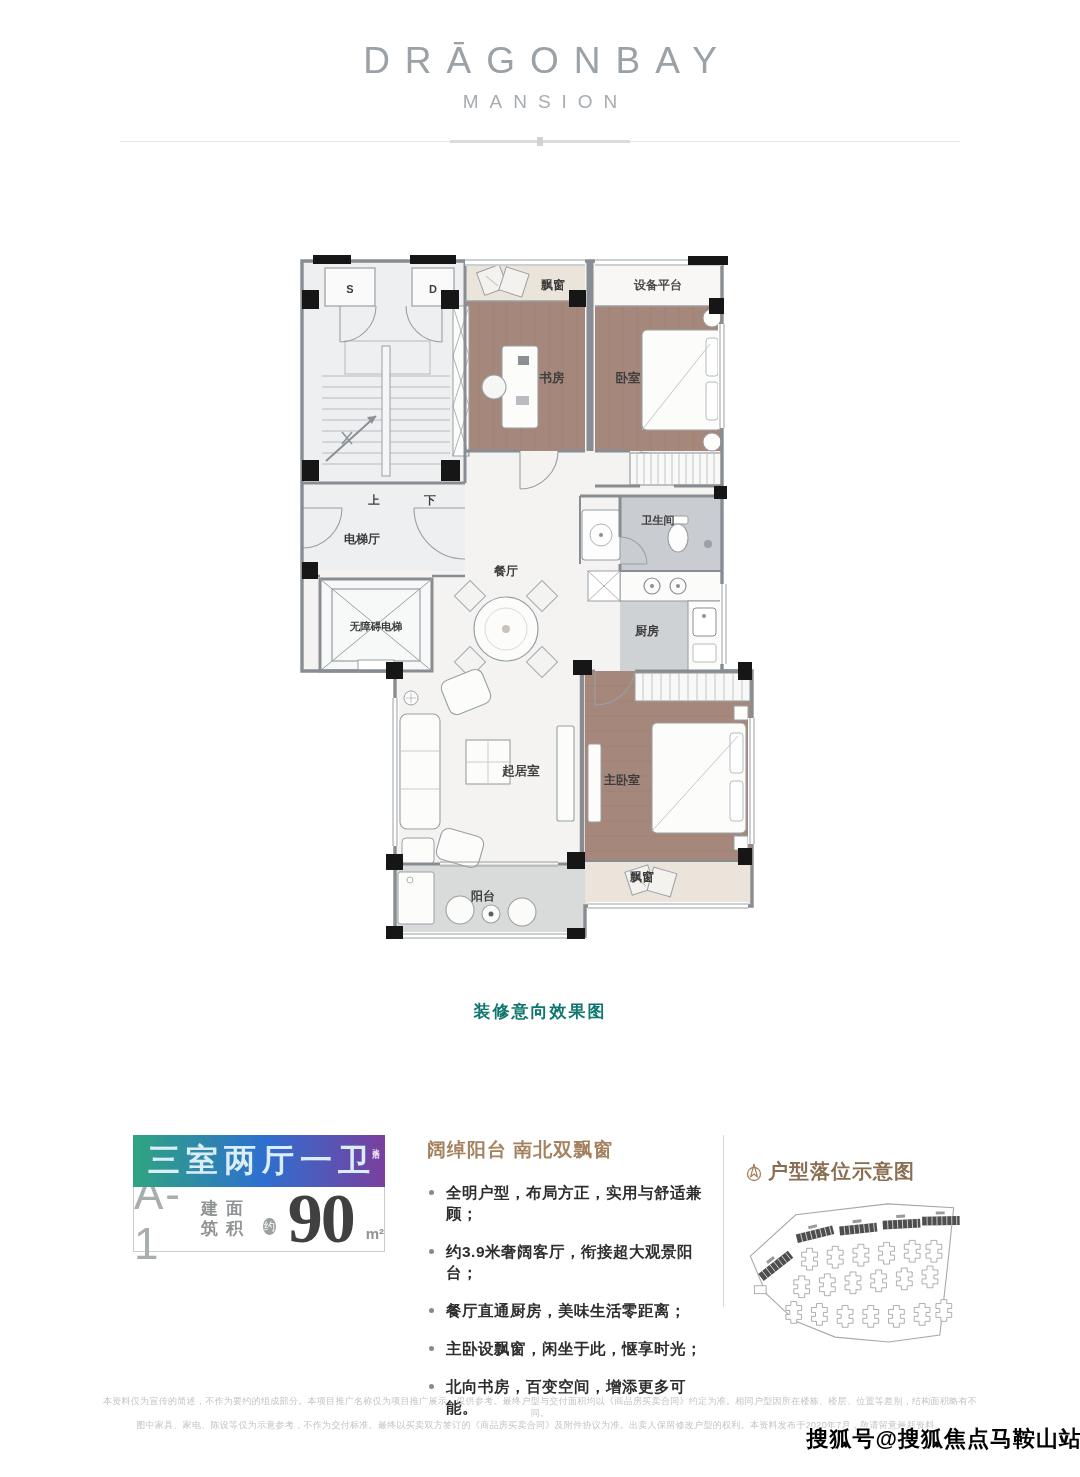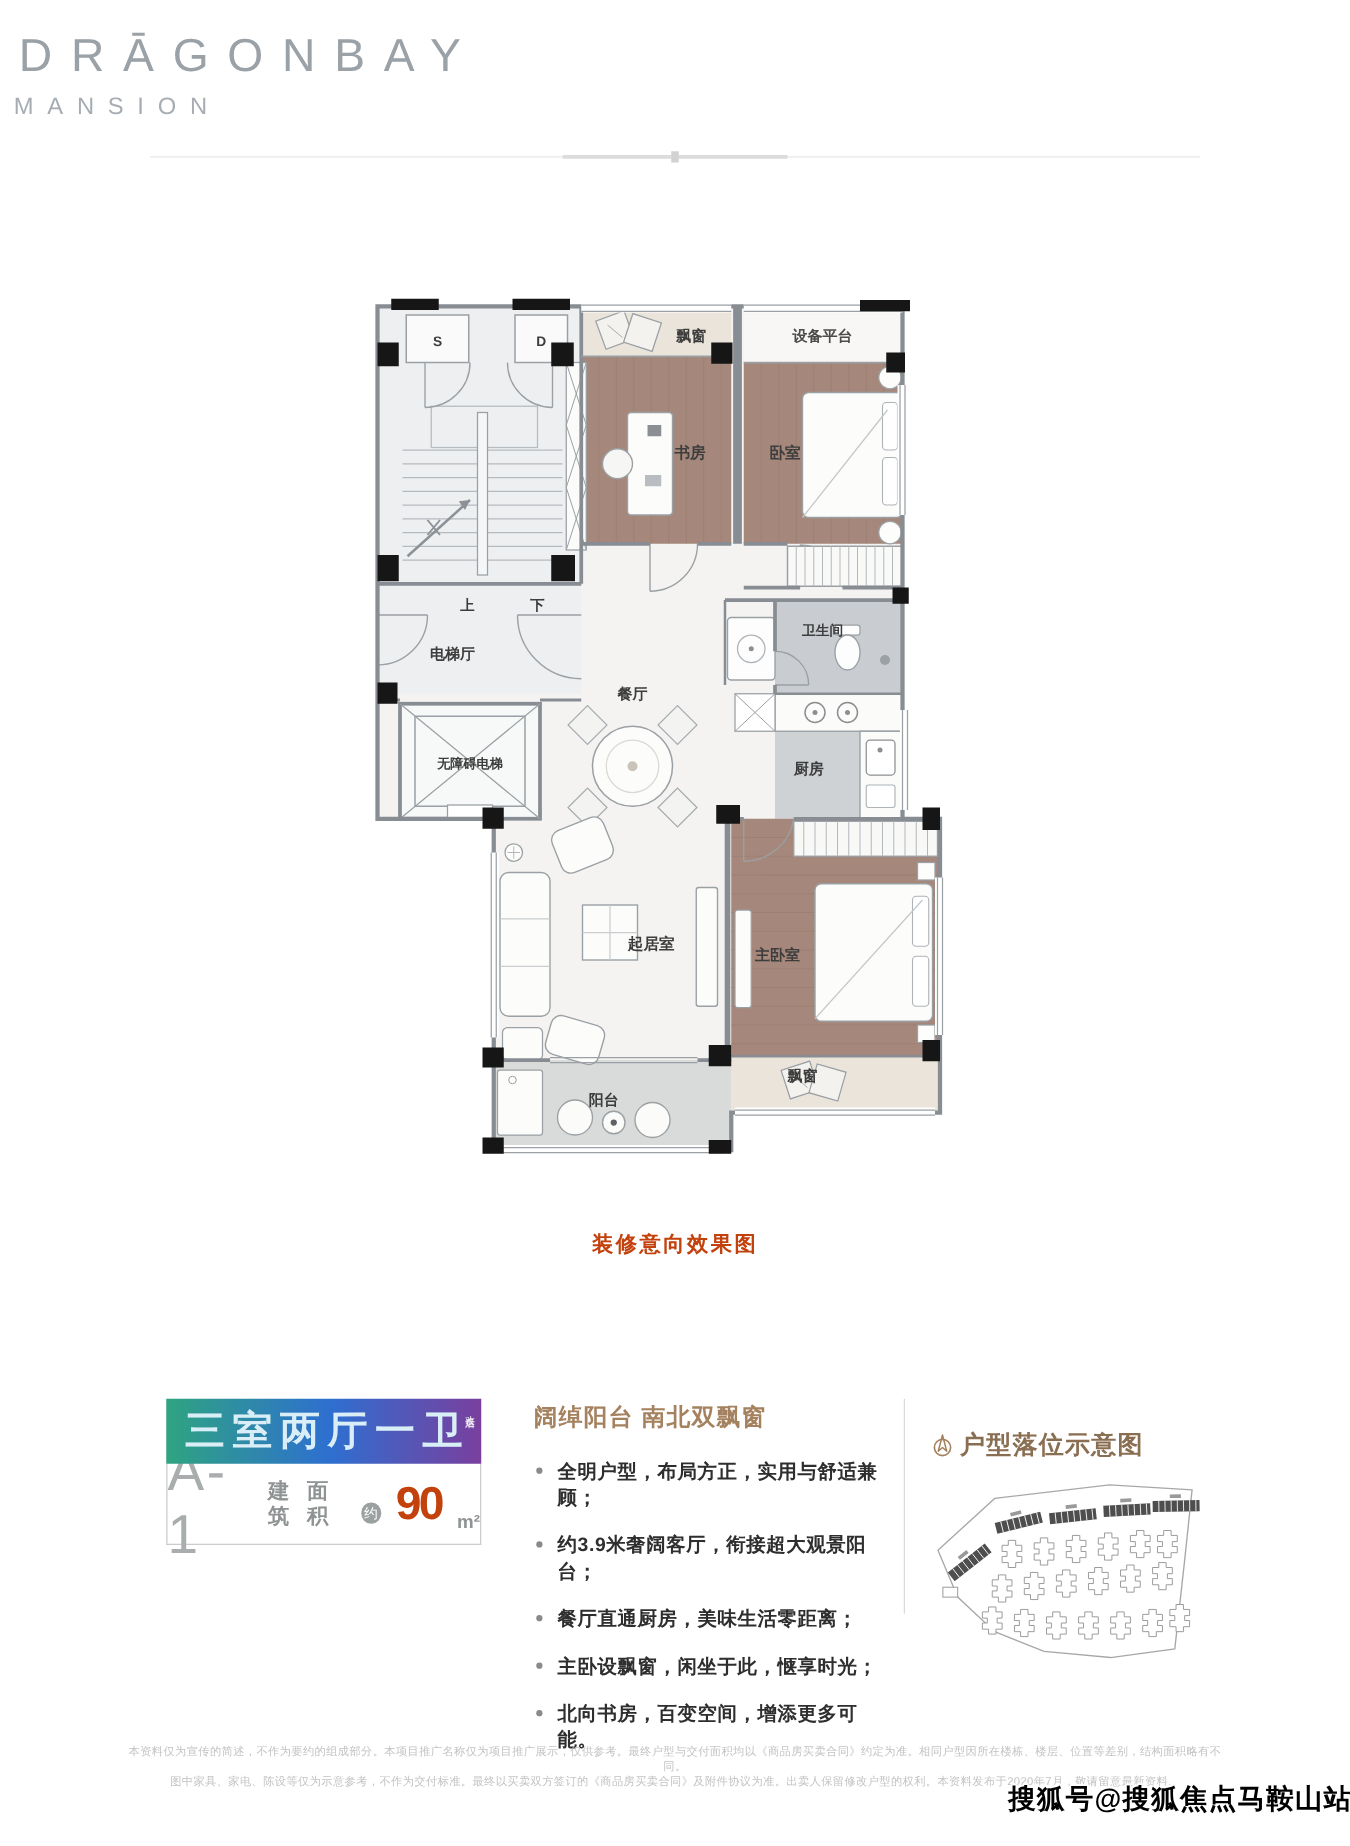--- a/index.html
+++ b/index.html
@@ -1,51 +1,51 @@
 <!DOCTYPE html>
 <html><head>
 <meta charset="utf-8">
 <style>
   html,body{margin:0;padding:0;background:#ffffff;}
   body{width:1080px;height:1477px;position:relative;overflow:hidden;
        font-family:"Liberation Sans","DejaVu Sans",sans-serif;color:#333;}
   .page{position:relative;width:1080px;height:1477px;}
 
   
-  .logo{padding-top:24px;text-align:left;}
+  .logo{padding-top:40px;text-align:center;}
   .logo .name{font-size:37px;color:#9aa1a7;letter-spacing:15px;padding-left:15px;font-weight:400;}
   .logo .subtitle{margin-top:9px;font-size:19px;color:#a6acb2;letter-spacing:11px;padding-left:11px;}
   .divider{width:840px;margin:24px auto 0;display:flex;align-items:center;position:relative;height:9px;}
   .divider .line{flex:1;height:1px;background:#e7e7e7;}
   .divider .center{width:180px;height:3px;background:#dcdcdc;position:relative;}
   .divider .knob{position:absolute;left:50%;top:-3px;width:6px;height:9px;background:#d2d2d2;transform:translateX(-50%);}
 
   
   .plan-wrap{margin-top:100px;display:flex;justify-content:center;}
-  .plan-caption{margin-top:44px;text-align:center;font-size:17px;color:#c2410c;
+  .plan-caption{margin-top:44px;text-align:center;font-size:17px;color:#0f766e;
                 letter-spacing:2px;font-weight:600;}
   svg text{font-family:"Liberation Sans","DejaVu Sans",sans-serif;}
   .rlabel{fill:#3d3d3d;font-weight:700;}
   .rlabel-light{fill:#4c4c4c;font-weight:700;}
 
   
   .info{margin-top:112px;padding:0 118px 0 133px;display:flex;align-items:flex-start;}
   .badge{width:252px;flex:0 0 auto;}
   .badge-top{height:52px;background:linear-gradient(90deg,#2fa481 0%,#2e6fd0 52%,#7a3f9e 100%);
              display:flex;align-items:center;justify-content:center;position:relative;}
   .badge-top .tag{color:#d9eef7;font-size:32px;letter-spacing:6px;font-weight:600;padding-left:6px;}
   .badge-top .note{position:absolute;right:5px;top:7px;writing-mode:vertical-rl;font-size:8px;
                    color:rgba(255,255,255,.85);letter-spacing:1px;}
   .badge-bottom{border:1px solid #cccccc;border-top:none;background:#fff;height:64px;
                 display:flex;align-items:center;justify-content:center;gap:12px;}
   .unit-code{font-size:44px;color:#a9adae;letter-spacing:2px;}
   .area-label{display:flex;font-size:17px;font-weight:700;color:#8f9394;line-height:1.15;}
   .approx{width:17px;height:17px;border-radius:50%;background:#9ba0a1;color:#fff;font-size:11px;
           display:flex;align-items:center;justify-content:center;margin-top:14px;}
-  .area-value{font-size:37px;font-weight:700;color:#c2410c;letter-spacing:-2px;}
+  .area-value{font-size:70px;font-weight:700;color:#404040;letter-spacing:-2px;font-family:Liberation Serif, serif;}
   .area-unit{font-size:15px;font-weight:700;color:#8f9394;align-self:flex-end;margin-bottom:9px;}
 
   .features{flex:1;padding-left:42px;padding-top:2px;}
   .features h3{margin:0 0 20px 0;font-size:19px;color:#a5825f;letter-spacing:1px;font-weight:700;}
   .features ul{list-style:none;margin:0;padding:0;}
   .features li{display:flex;align-items:flex-start;margin-bottom:17px;font-size:15.5px;
                font-weight:700;color:#2e2e2e;letter-spacing:.5px;}
   .features .dot{width:5px;height:5px;border-radius:50%;background:#8a8a8a;margin:7px 12px 0 2px;flex:0 0 auto;}
 
   .vdivider{width:1px;background:#dadada;height:172px;margin:0 20px 0 8px;flex:0 0 auto;}

